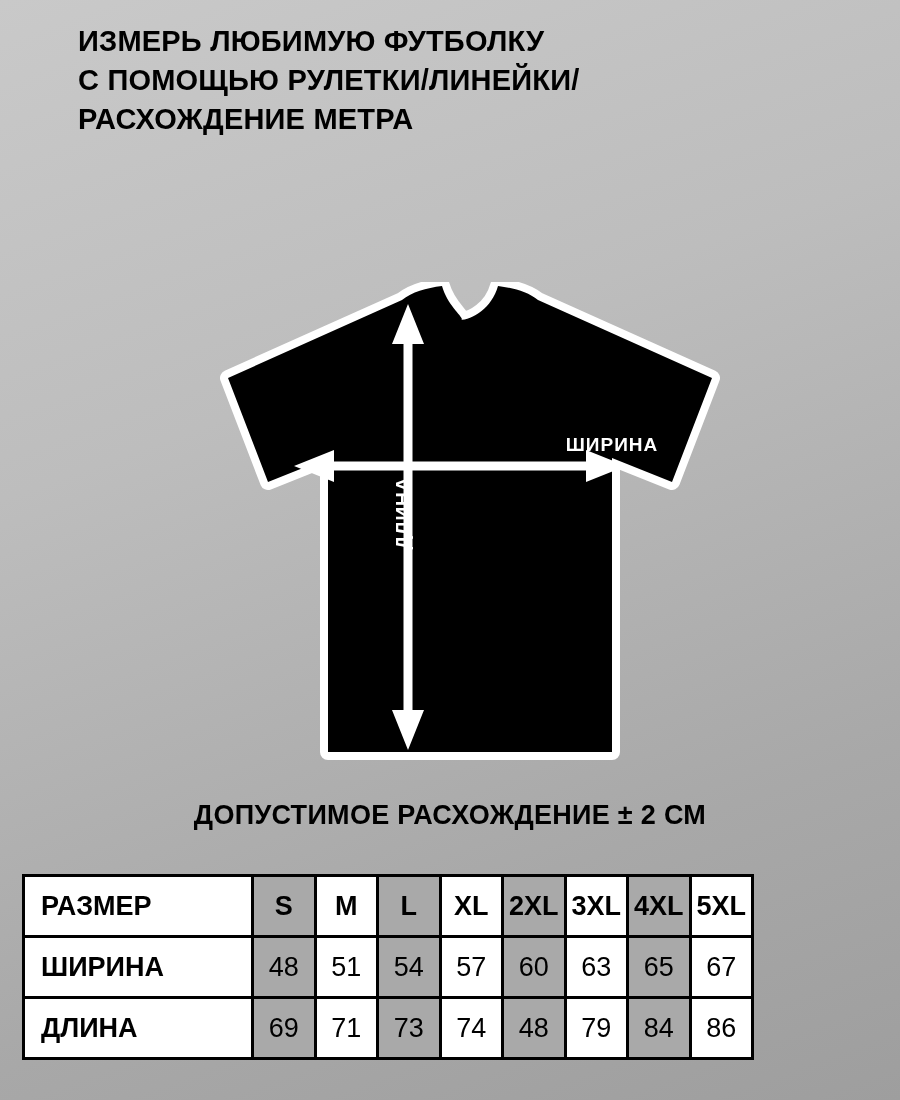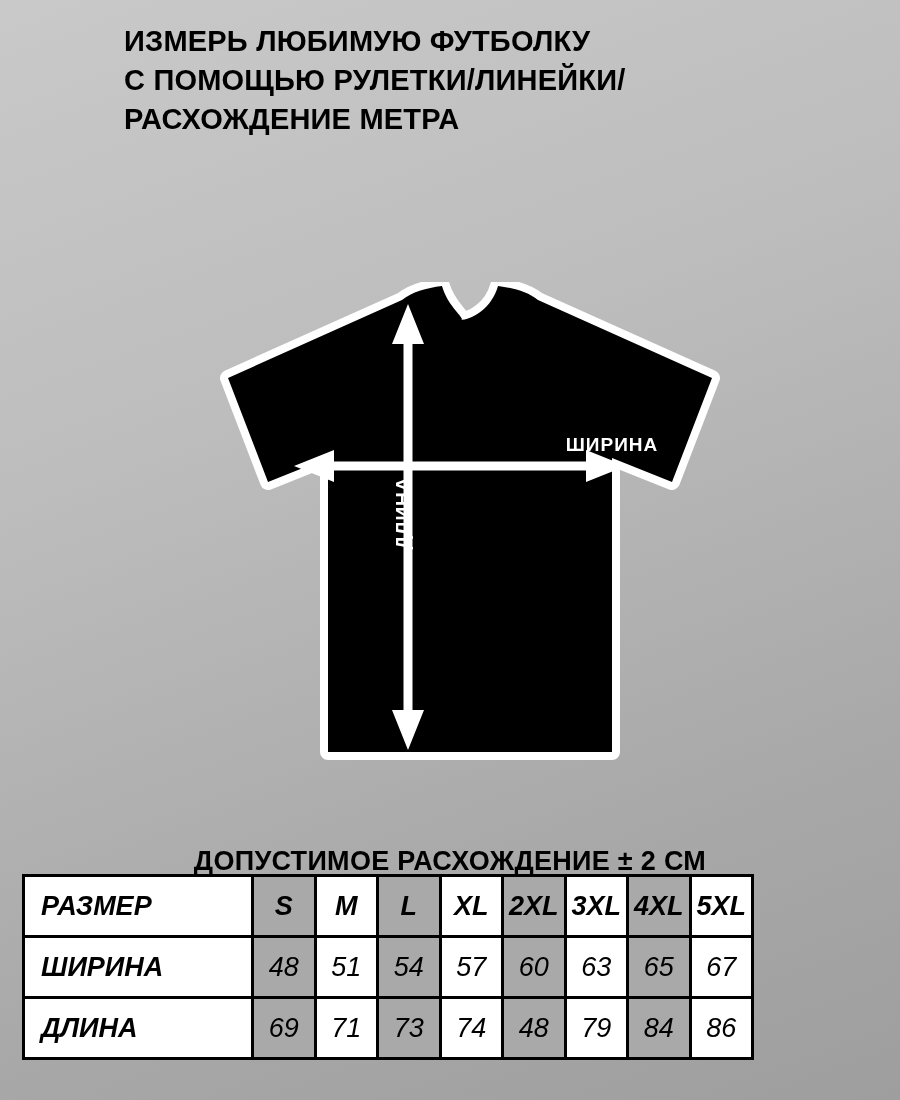--- a/index.html
+++ b/index.html
@@ -27,21 +27,20 @@
     top: 22px;
     width: 760px;
     color: #000;
     font-weight: bold;
     font-size: 29px;
     line-height: 39px;
     letter-spacing: 0.2px;
   }
   .heading div {
     white-space: nowrap;
-    margin-left: 46px;
   }
 
   
   .shirt-wrap {
     position: absolute;
     left: 180px;
     top: 282px;
     width: 560px;
     height: 490px;
   }
@@ -77,35 +76,33 @@
   .tolerance {
     position: absolute;
     left: 0;
     top: 800px;
     width: 900px;
     text-align: center;
     color: #000;
     font-weight: bold;
     font-size: 27px;
     letter-spacing: 0.3px;
-    margin-top: 46px;
   }
 
   
   .table-wrap {
     position: absolute;
     left: 22px;
     top: 874px;
     width: 856px;
   }
   table.size-table {
     border-collapse: collapse;
     width: 732px;
     table-layout: fixed;
-    font-style: italic;
   }
   table.size-table td {
     border: 3px solid #000;
     height: 58px;
     text-align: center;
     vertical-align: middle;
     font-size: 27px;
     color: #000;
     background: #ffffff;
     padding: 0;

